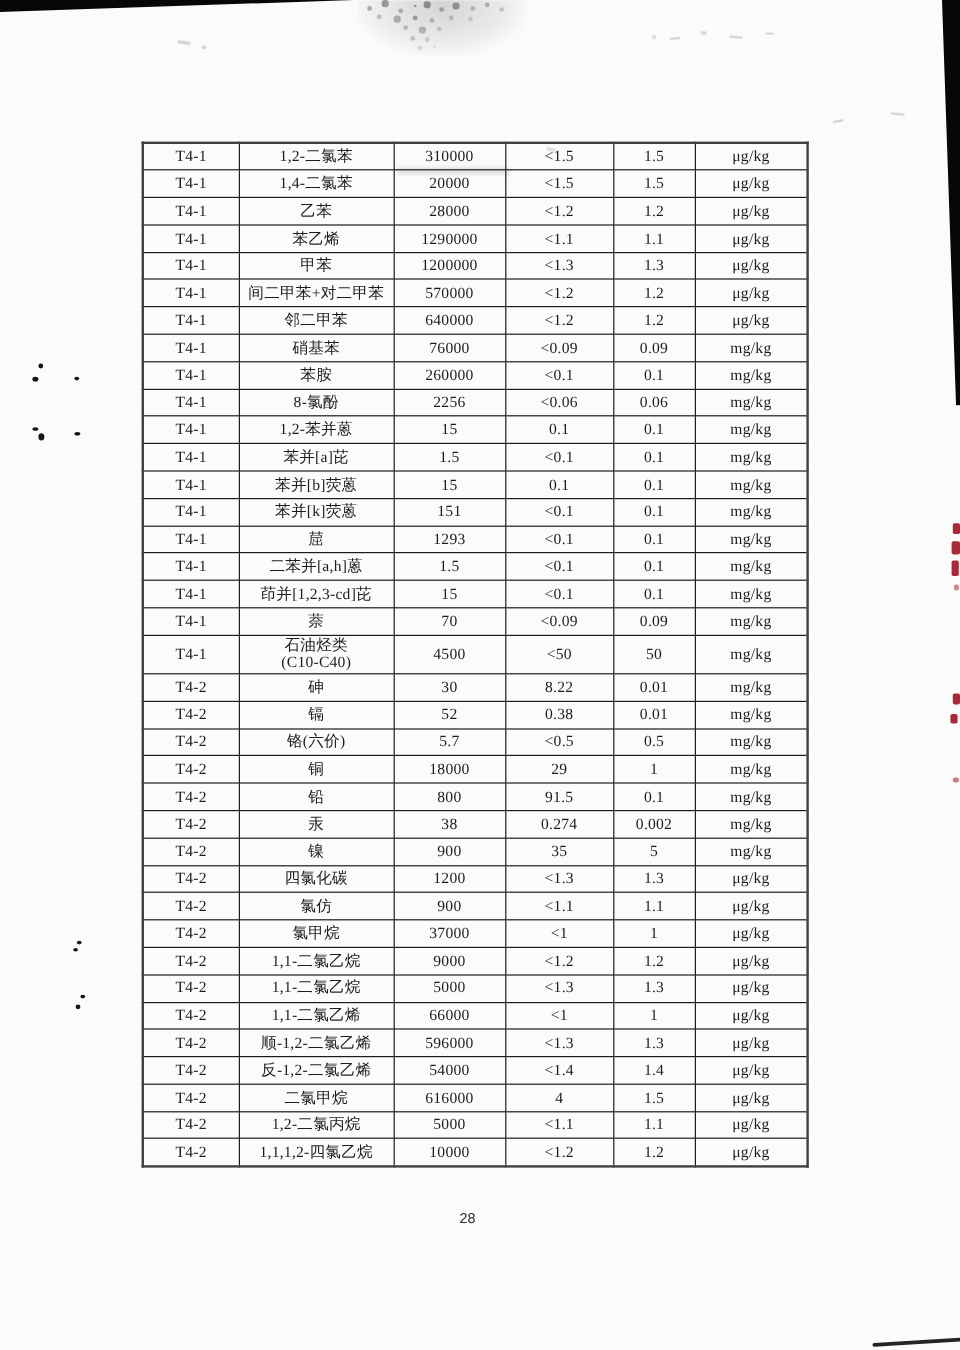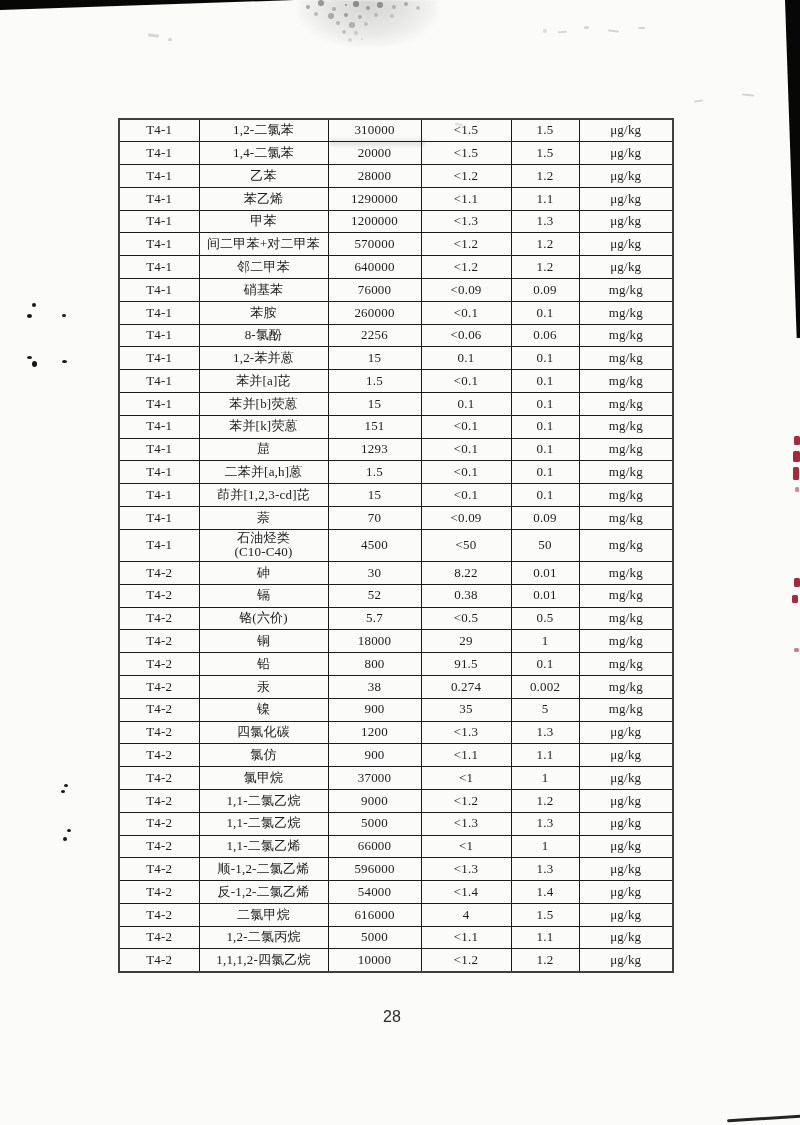--- a/index.html
+++ b/index.html
@@ -27,21 +27,21 @@
     line-height:1.12;
     padding:1px 2px;
     letter-spacing:.2px;
   }
   table.results tr{height:22.8px;}
   td.chem{white-space:pre-line;}
   
   .page-number{
     position:absolute;left:383px;top:1008px;
     font-family:"Liberation Sans","DejaVu Sans",sans-serif;
-    font-size:16px;color:#2a2a2a;
+    font-size:12px;color:#2a2a2a;
   }
   
   .wedge-tl{
     position:absolute;left:0;top:0;width:295px;height:10px;
     background:#070707;
     clip-path:polygon(0 0,100% 0,0 100%);
   }
   .band-tr{
     position:absolute;right:0;top:0;width:15px;height:338px;
     background:#070707;

